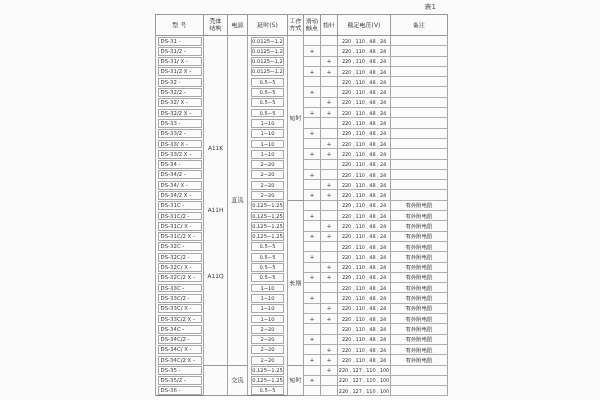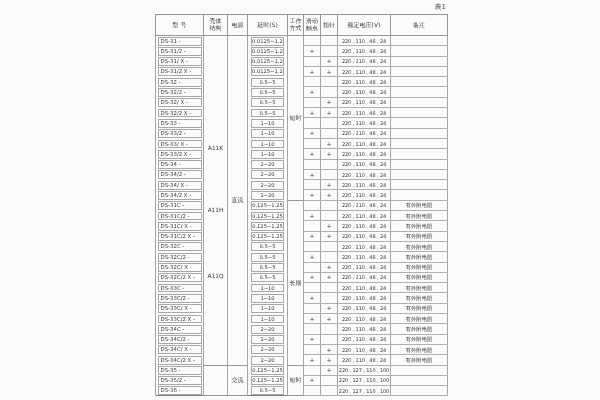--- a/index.html
+++ b/index.html
@@ -5,21 +5,21 @@
   html,body{margin:0;padding:0;}
   body{
     width:600px;height:400px;overflow:hidden;
     background:#fbfbfb;
     font-family:"DejaVu Sans","Liberation Sans",sans-serif;
     color:#333;
   }
   .page{position:relative;width:600px;height:400px;}
   .table-wrap{position:absolute;left:155px;top:14px;width:292px;}
   .table-caption{
-    position:absolute;top:-11px;right:1px;
+    position:absolute;top:-11px;right:11px;
     font-size:7px;line-height:9px;color:#444;
   }
   table.spec{
     width:292px;border-collapse:collapse;table-layout:fixed;
     border:1px solid #7d7d7d;
   }
   th{
     height:20px;padding:0;
     font-size:6px;font-weight:normal;line-height:6.8px;
     text-align:center;vertical-align:middle;

